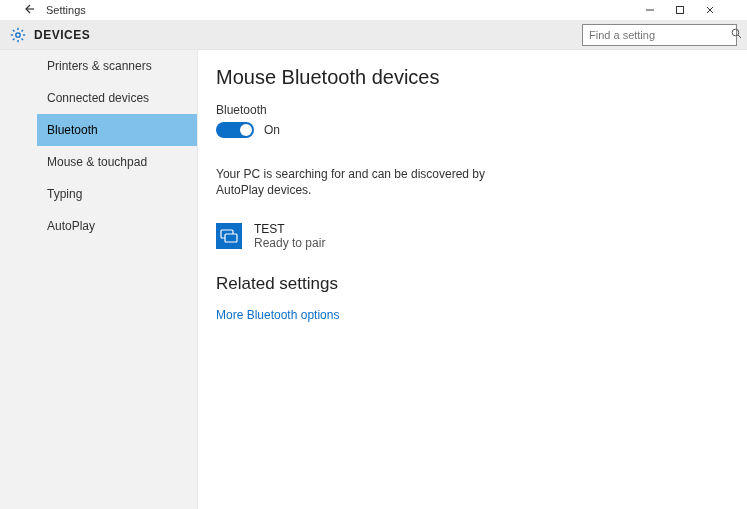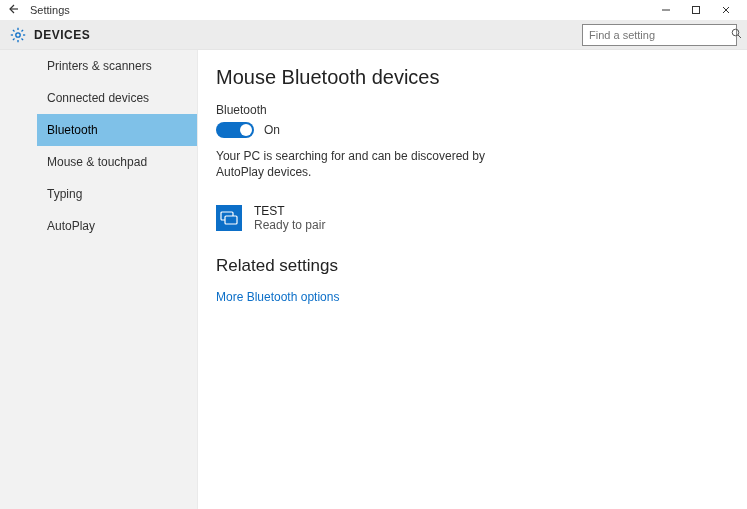--- a/index.html
+++ b/index.html
@@ -1,18 +1,18 @@
 <!DOCTYPE html>
 <html><head>
 <meta charset="utf-8">
 <style>
   * { box-sizing: border-box; margin: 0; padding: 0; font-family: "Segoe UI", Arial, sans-serif; }
   body { width: 747px; height: 509px; background: #fff; overflow: hidden; display: flex; flex-direction: column; }
   
-  .titlebar { height: 20px; display: flex; align-items: center; padding: 0 6px; background: #fff; }
+  .titlebar { height: 20px; display: flex; align-items: center; padding: 0 22px; background: #fff; }
   .titlebar .back { width: 14px; text-align: center; font-size: 13px; cursor: pointer; }
   .titlebar .title { margin-left: 10px; font-size: 11px; color: #333; }
   .titlebar .spacer { flex: 1; }
   .win-controls { display: flex; gap: 0; }
   .win-btn { width: 30px; height: 18px; display: flex; align-items: center; justify-content: center; font-size: 10px; cursor: pointer; font-family: "Segoe UI Symbol", sans-serif; }
   
   .headerbar { height: 30px; background: #ececec; display: flex; align-items: center; padding: 0 10px; border-bottom: 1px solid #e5e5e5; }
   .gear { width: 16px; height: 16px; margin-right: 8px; }
   .header-title { font-size: 12px; font-weight: 600; letter-spacing: 0.5px; color: #222; }
   .headerbar .spacer { flex: 1; }
@@ -22,21 +22,21 @@
   
   .body { flex: 1; display: flex; overflow: hidden; }
   .sidebar { width: 198px; background: #f2f2f2; border-right: 1px solid #eaeaea; padding-left: 37px; }
   .sidebar-item { padding: 9px 10px; font-size: 12px; color: #333; cursor: pointer; }
   .sidebar-item.active { background: #7fc1e8; color: #000; }
   
   .content { flex: 1; padding: 16px 18px; overflow-y: auto; }
   .page-title { font-size: 20px; font-weight: 400; color: #222; margin-bottom: 14px; }
   .field-label { font-size: 12px; color: #333; margin-bottom: 5px; }
   
-  .toggle-row { display: flex; align-items: center; gap: 10px; margin-bottom: 10px; }
+  .toggle-row { display: flex; align-items: center; gap: 10px; margin-bottom: 28px; }
   .toggle { width: 38px; height: 16px; border-radius: 8px; background: #0c6fc8; position: relative; cursor: pointer; }
   .toggle .knob { position: absolute; right: 2px; top: 2px; width: 12px; height: 12px; border-radius: 50%; background: #fff; }
   .toggle-state { font-size: 12px; color: #333; }
   
   .status-text { font-size: 12px; color: #333; max-width: 270px; line-height: 1.35; margin-bottom: 24px; }
   
   .device-row { display: flex; align-items: center; gap: 12px; margin-bottom: 24px; }
   .device-icon { width: 26px; height: 26px; background: #0c6fc8; display: flex; align-items: center; justify-content: center; }
   .device-info { display: flex; flex-direction: column; }
   .device-name { font-size: 12px; color: #222; }

